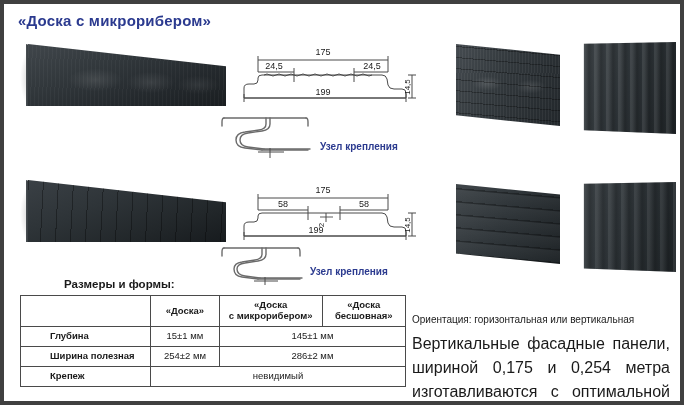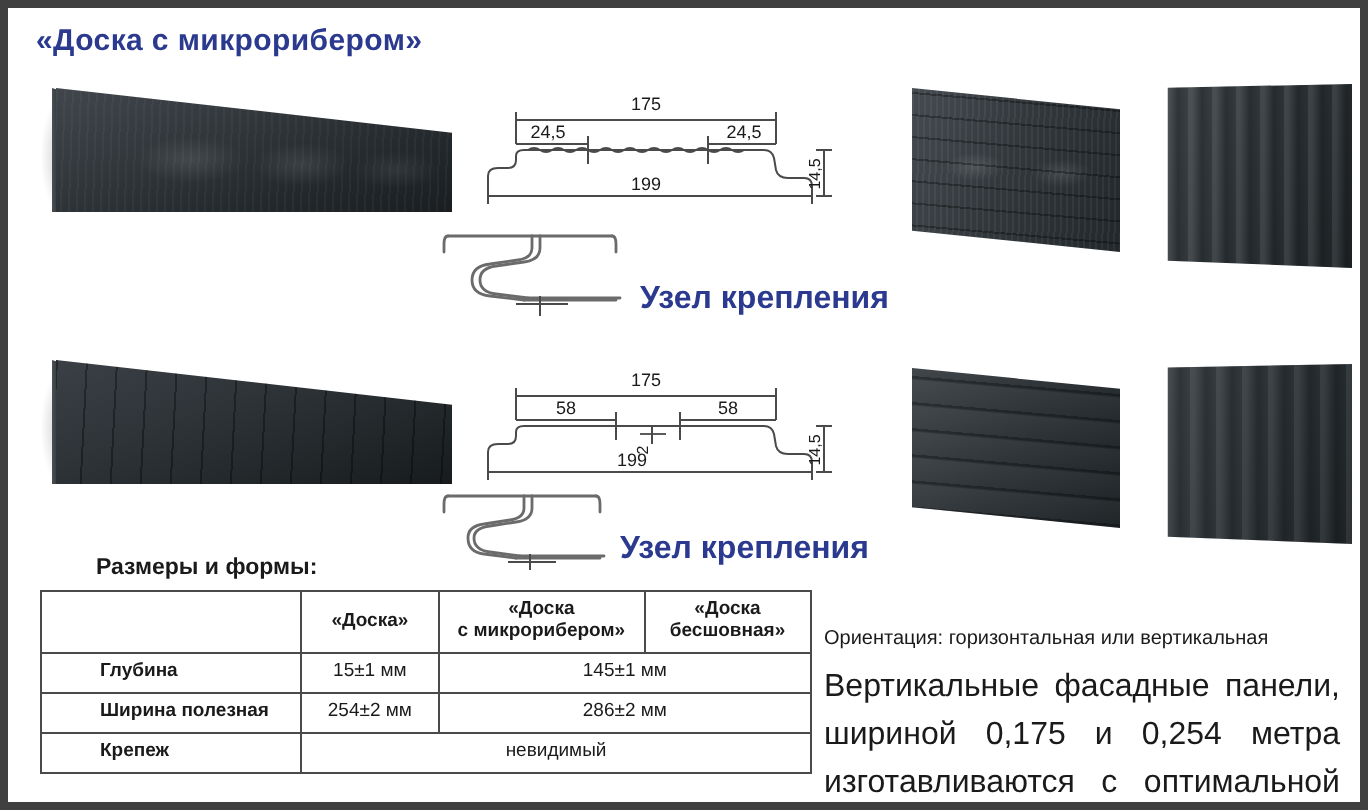--- a/index.html
+++ b/index.html
@@ -120,31 +120,31 @@
   
   .tech-drawing { position: absolute; }
   #tech-micro { left: 232px; top: 34px; width: 180px; height: 70px; }
   #tech-seam  { left: 232px; top: 174px; width: 180px; height: 66px; }
   #node-micro { left: 214px; top: 104px; width: 112px; height: 52px; }
   #node-seam  { left: 214px; top: 236px; width: 112px; height: 46px; }
 
   .node-label {
     position: absolute;
     color: #2b3a8f;
-    font-size: 16px;
+    font-size: 10px;
     font-weight: 600;
     white-space: nowrap;
   }
   #node-label-micro { left: 316px; top: 137px; }
   #node-label-seam  { left: 306px; top: 262px; }
 
   
   #table-caption {
     position: absolute;
-    left: 0; top: 274px;
+    left: 16px; top: 274px;
     font-size: 11.5px;
     font-weight: 600;
     color: #1a1a1a;
     padding-left: 44px;
   }
   #spec-table {
     position: absolute;
     left: 16px; top: 291px;
     width: 386px;
     border-collapse: collapse;

